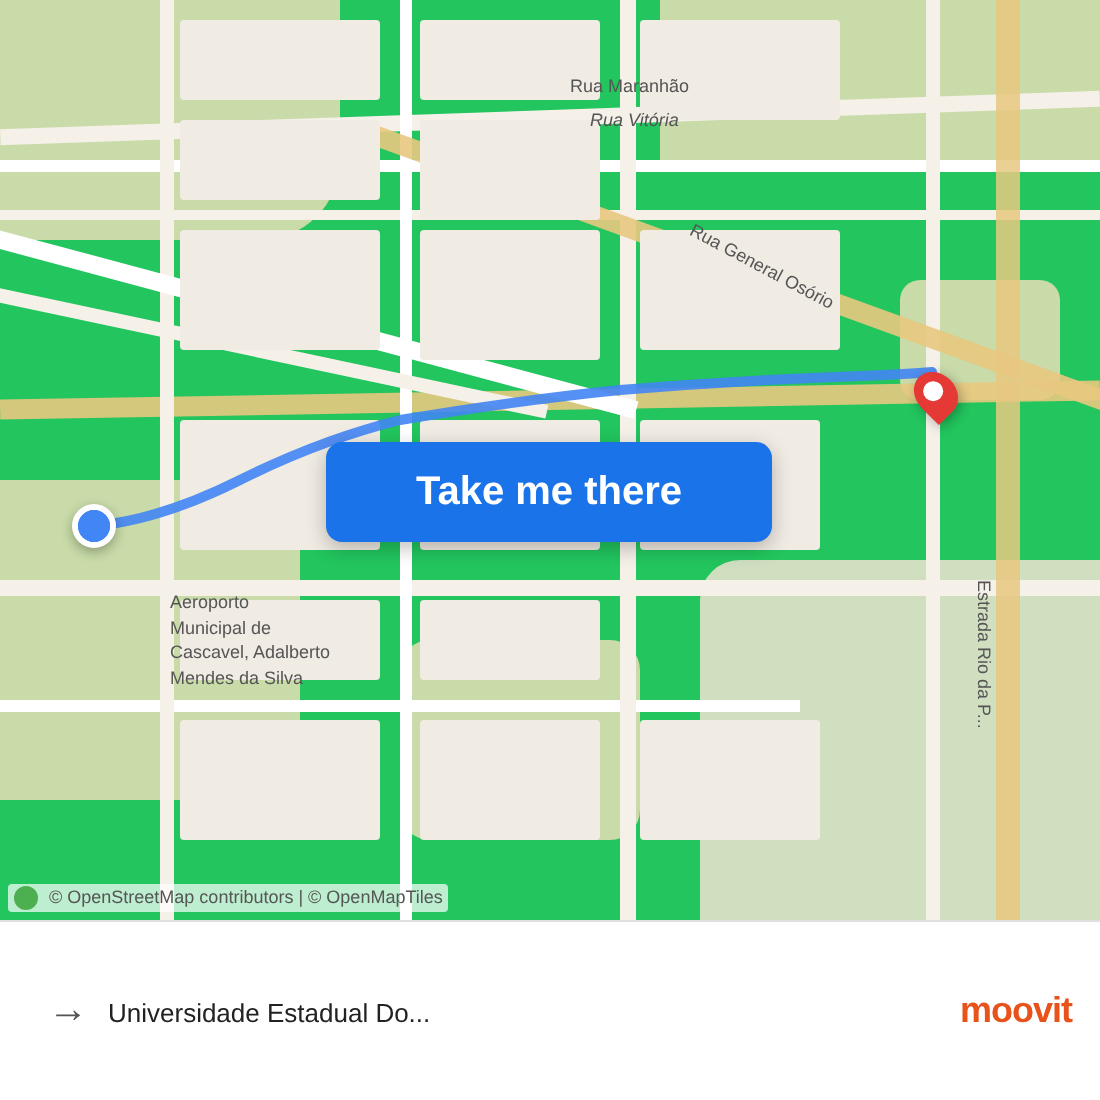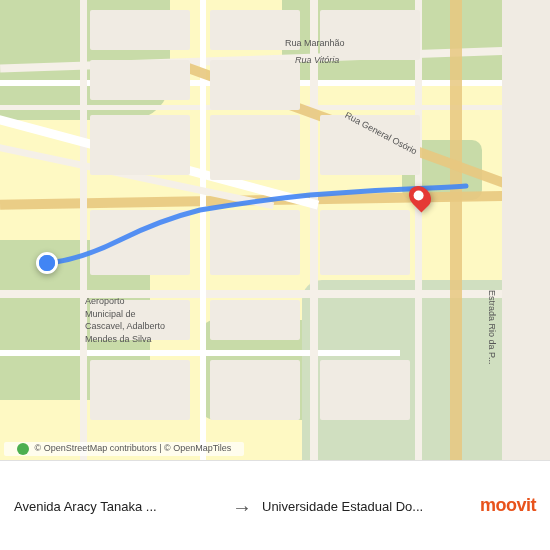--- a/index.html
+++ b/index.html
@@ -13,25 +13,25 @@
 
     #app {
       width: 550px;
       height: 550px;
       display: flex;
       flex-direction: column;
     }
 
     
     #map-container {
-      width: 502px;
+      width: 550px;
       height: 460px;
       position: relative;
       overflow: hidden;
-      background: #fef9c3;
+      background: #22c55e;
     }
 
     
     .park-topleft {
       position: absolute;
       top: 0; left: 0;
       width: 170px; height: 120px;
       background: #c8dba8;
       border-radius: 0 0 40px 0;
     }
@@ -258,21 +258,21 @@
       font-family: Arial, sans-serif;
     }
 
     
     .map-attribution {
       position: absolute;
       bottom: 4px; left: 4px;
       font-size: 9px;
       color: #555;
       background: rgba(255,255,255,0.7);
-      padding: 1px 13px;
+      padding: 1px 3px;
       border-radius: 2px;
       z-index: 5;
     }
 
     
     #footer {
       width: 550px;
       height: 90px;
       background: #ffffff;
       display: flex;
@@ -400,34 +400,33 @@
     <div class="origin-marker">
       <div class="origin-inner"></div>
     </div>
 
     <div class="dest-marker">
       <div class="dest-pin-body">
         <div class="dest-pin-dot"></div>
       </div>
     </div>
 
+    <button class="take-me-there-btn">
+      <span>Take me there</span>
+    </button>
 
     <div class="map-attribution">
       <span class="osm-icon"></span>
       <span>© OpenStreetMap contributors | © OpenMapTiles</span>
     </div>
 
   </div>
 
   <div id="footer">
 
-    <div class="footer-from">
-      <div class="footer-label"></div>
-      <div class="footer-value">Avenida Aracy Tanaka ...</div>
-    </div>
 
     <div class="footer-arrow">→</div>
 
     <div class="footer-to">
       <div class="footer-label"></div>
       <div class="footer-value">Universidade Estadual Do...</div>
     </div>
 
     <div class="moovit-logo">
       <span class="moovit-text">moovit</span>

